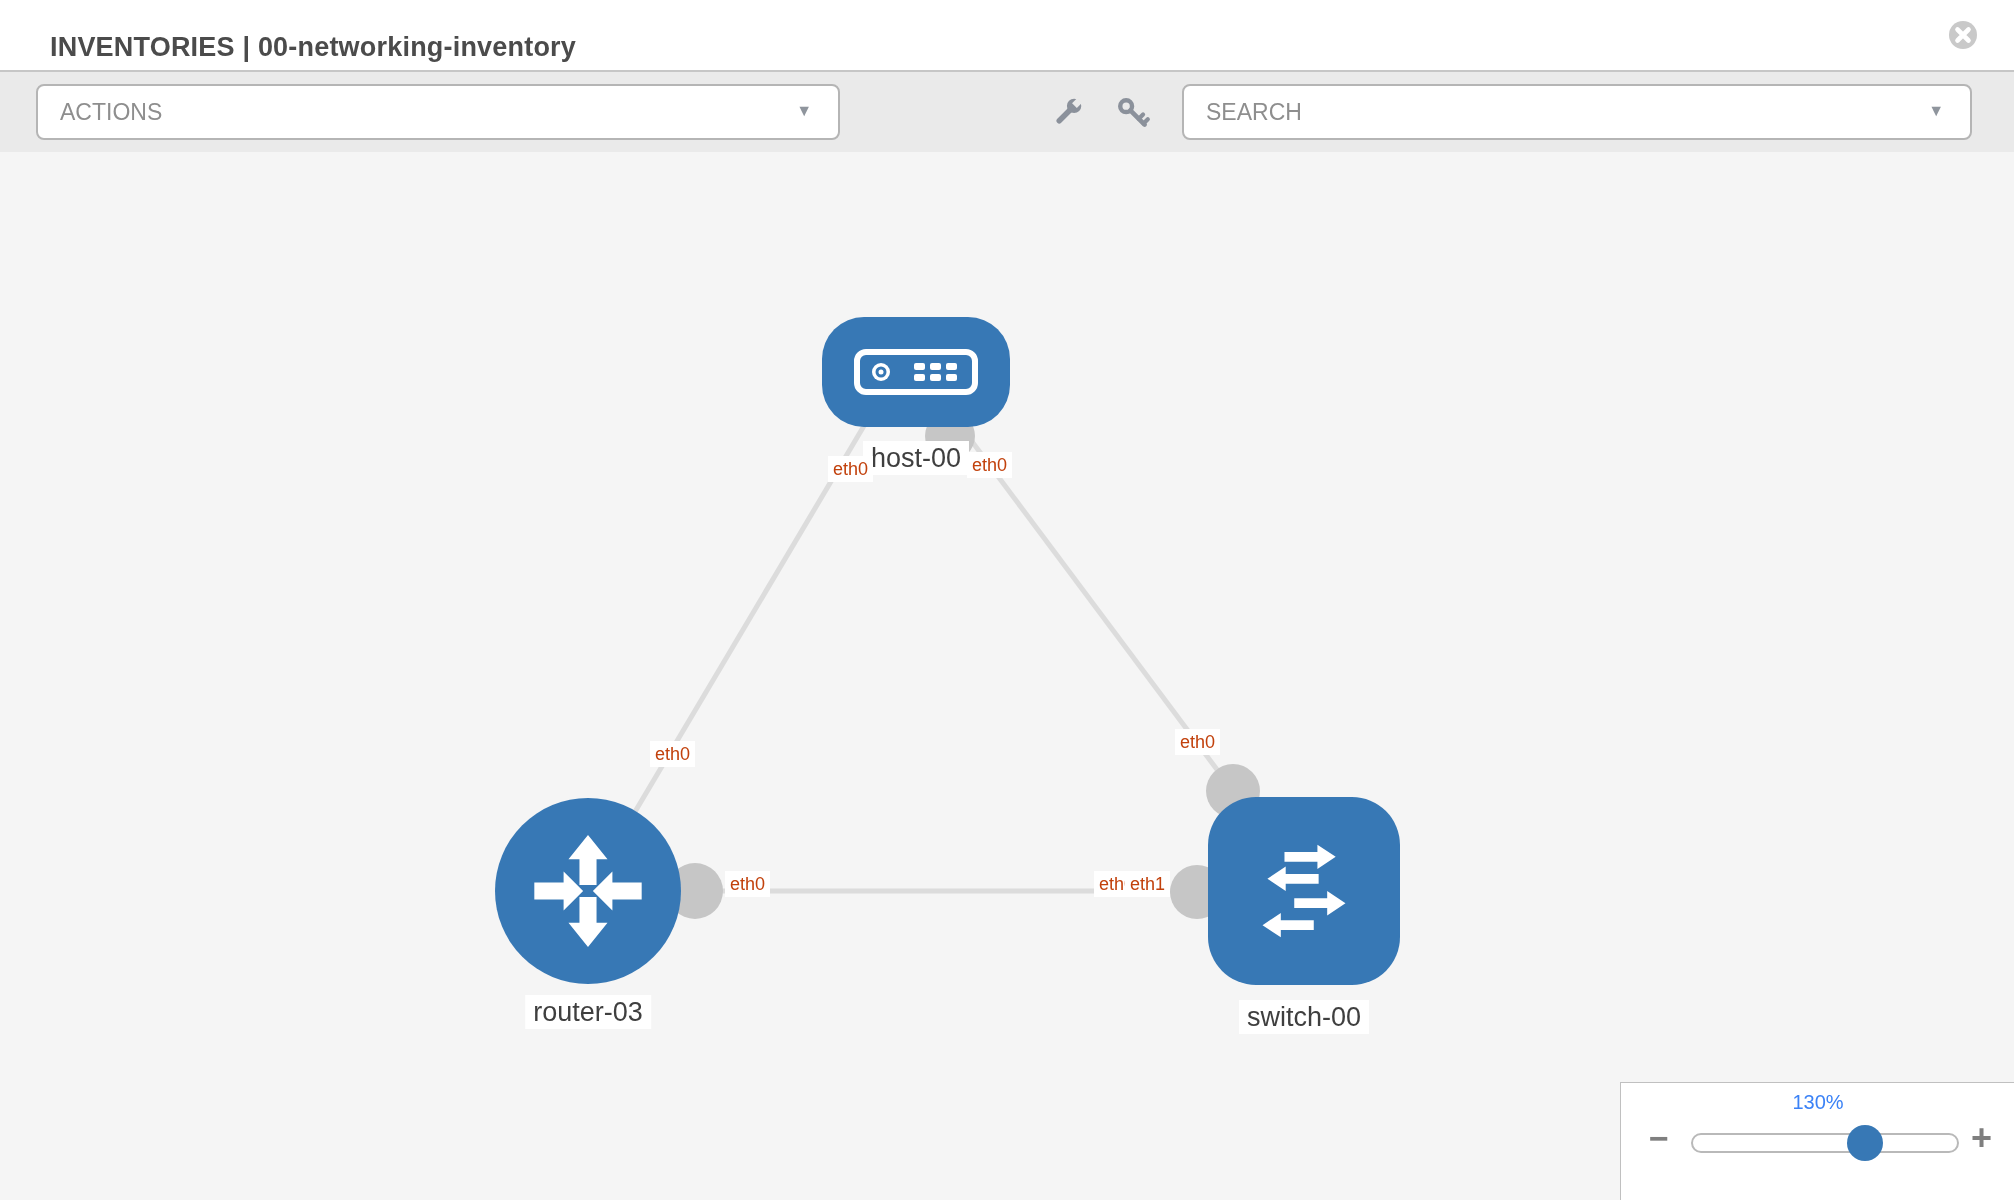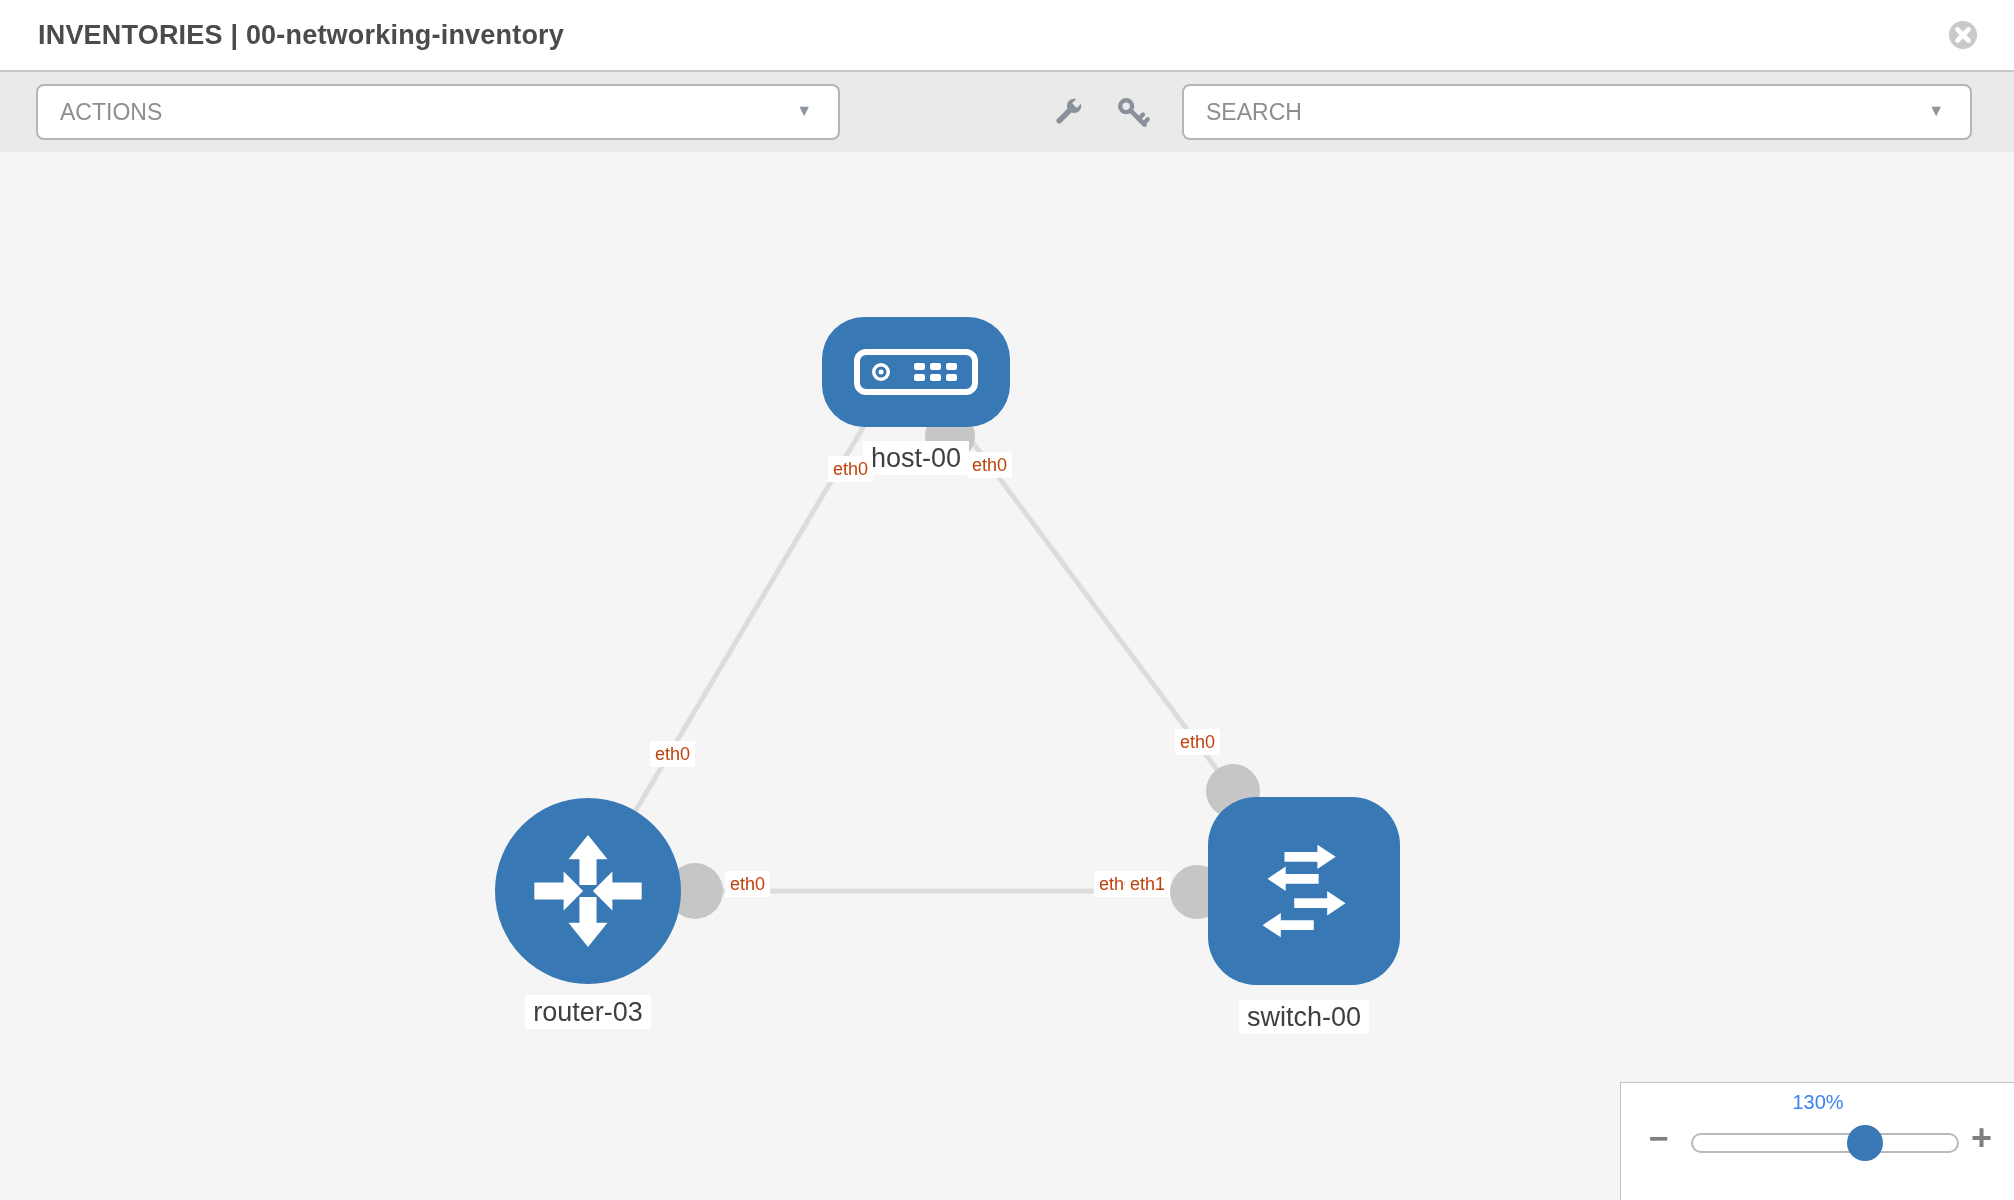--- a/index.html
+++ b/index.html
@@ -1,21 +1,21 @@
 <!DOCTYPE html>
 <html><head>
 <meta charset="utf-8">
 <style>
   html,body{margin:0;padding:0;background:#fff;}
   .app{position:relative;width:2014px;height:1200px;overflow:hidden;
        font-family:"Liberation Sans",sans-serif;background:#fff;}
 
   
   .hdr{position:absolute;left:0;top:0;width:100%;height:70px;background:#fff;}
-  .hdr h1{margin:0;position:absolute;left:38px;top:18px;font-size:27px;line-height:34px;
+  .hdr h1{margin:12px;position:absolute;left:38px;top:18px;font-size:27px;line-height:34px;
           font-weight:bold;color:#4b4b4b;letter-spacing:.2px;}
   .close-btn{position:absolute;left:1948px;top:20px;width:30px;height:30px;border:none;
              background:transparent;padding:0;cursor:pointer;}
 
   
   .toolbar{position:absolute;left:0;top:70px;width:100%;height:84px;background:#eaeaea;
            border-top:2px solid #c6c6c6;border-bottom:2px solid #c6c6c6;box-sizing:border-box;}
   .combo{position:absolute;top:12px;height:56px;background:#fff;border:2px solid #b5b5b5;
          border-radius:8px;box-sizing:border-box;}
   .combo .combo-label{position:absolute;left:22px;top:13px;font-size:23px;color:#8e8e8e;}

